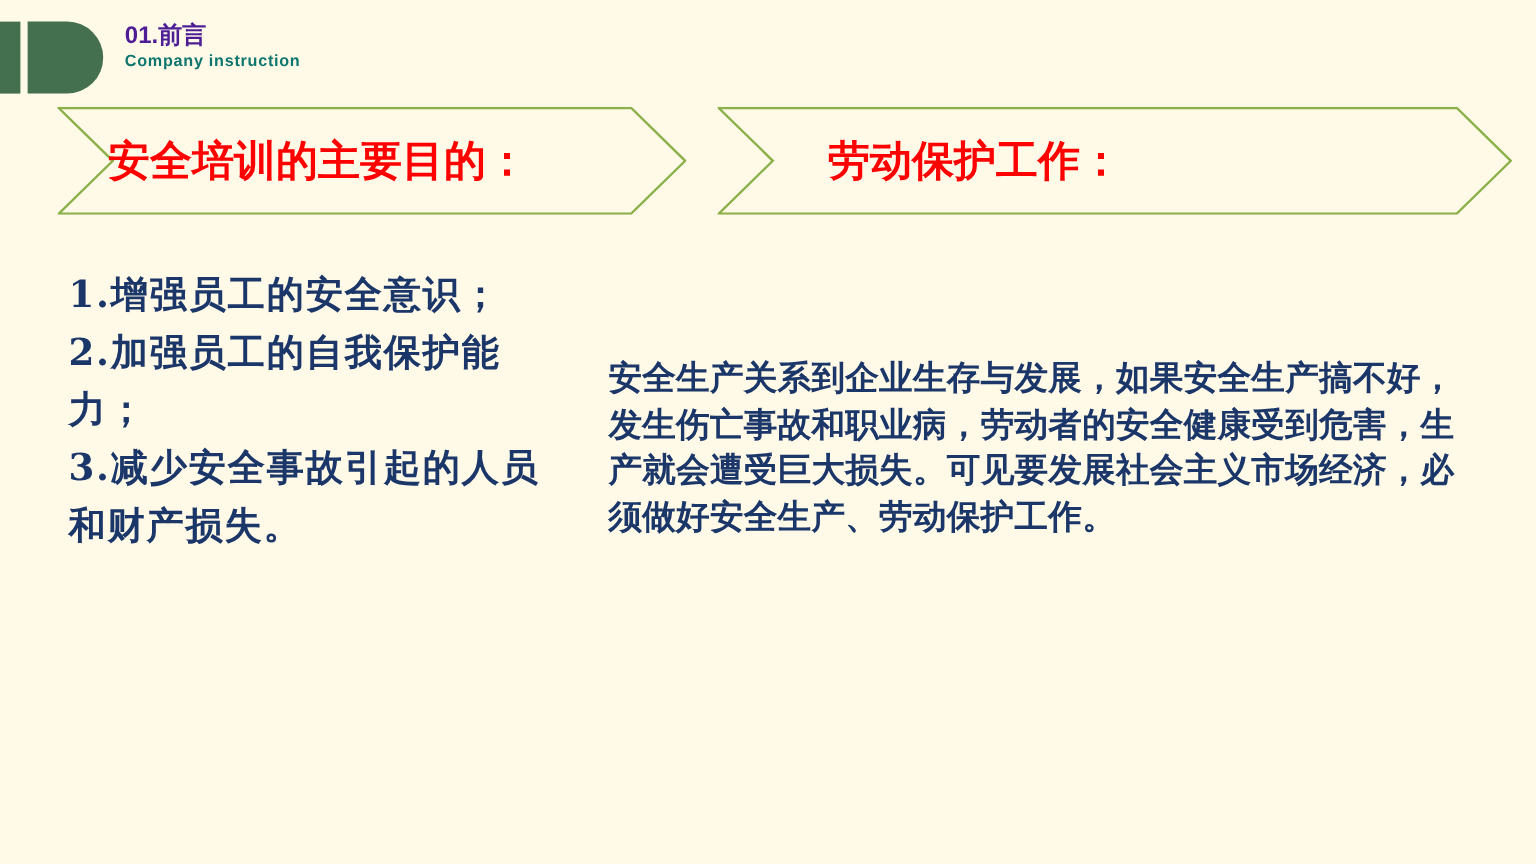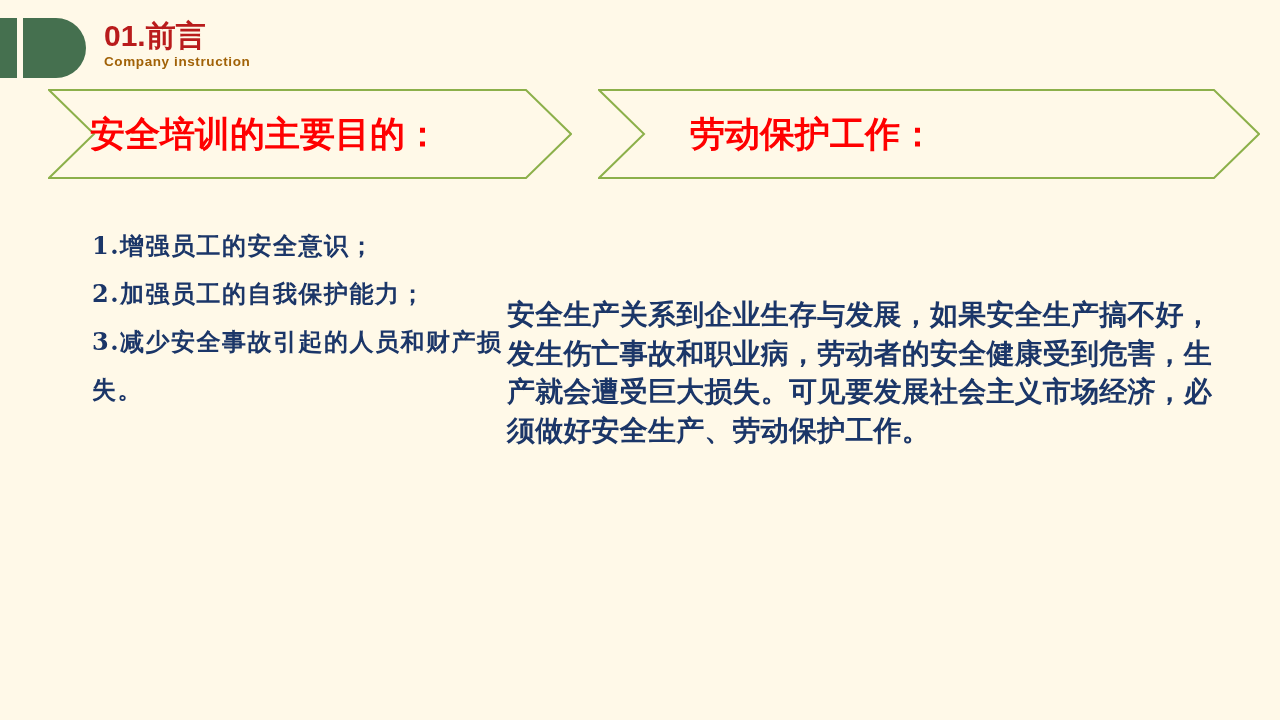--- a/index.html
+++ b/index.html
@@ -54,32 +54,32 @@
     background: #45704F;
     border-radius: 0 30px 30px 0;
   }
 
   #header-text {
     position: absolute;
     left: 104px;
     top: 20px;
   }
   #header-title {
-    font-size: 30px;
+    font-size: 20px;
     font-weight: bold;
-    color: #b91c1c;
+    color: #4c1d95;
     line-height: 1.05;
     letter-spacing: 0px;
     white-space: nowrap;
   }
   #header-subtitle {
     margin-top: 2px;
     font-size: 13.5px;
     font-weight: bold;
-    color: #a16207;
+    color: #0f766e;
     letter-spacing: 0.6px;
     white-space: nowrap;
   }
 
   
   .banner {
     position: absolute;
     height: 90px;
   }
   .banner svg {
@@ -127,24 +127,23 @@
     color: #1B3668;
     font-family: "DejaVu Serif", "Liberation Serif", serif;
     font-weight: bold;
     white-space: pre-wrap;
   }
 
   #purpose-list {
     left: 57px;
     top: 222px;
     width: 420px;
-    font-size: 24px;
+    font-size: 31px;
     line-height: 48px;
     letter-spacing: 1.5px;
-    margin-left: 35px;
   }
 
   #significance-body {
     left: 507px;
     top: 219px;
     width: 715px;
     font-size: 28px;
     line-height: 38.5px;
     letter-spacing: 0.2px;
   }

